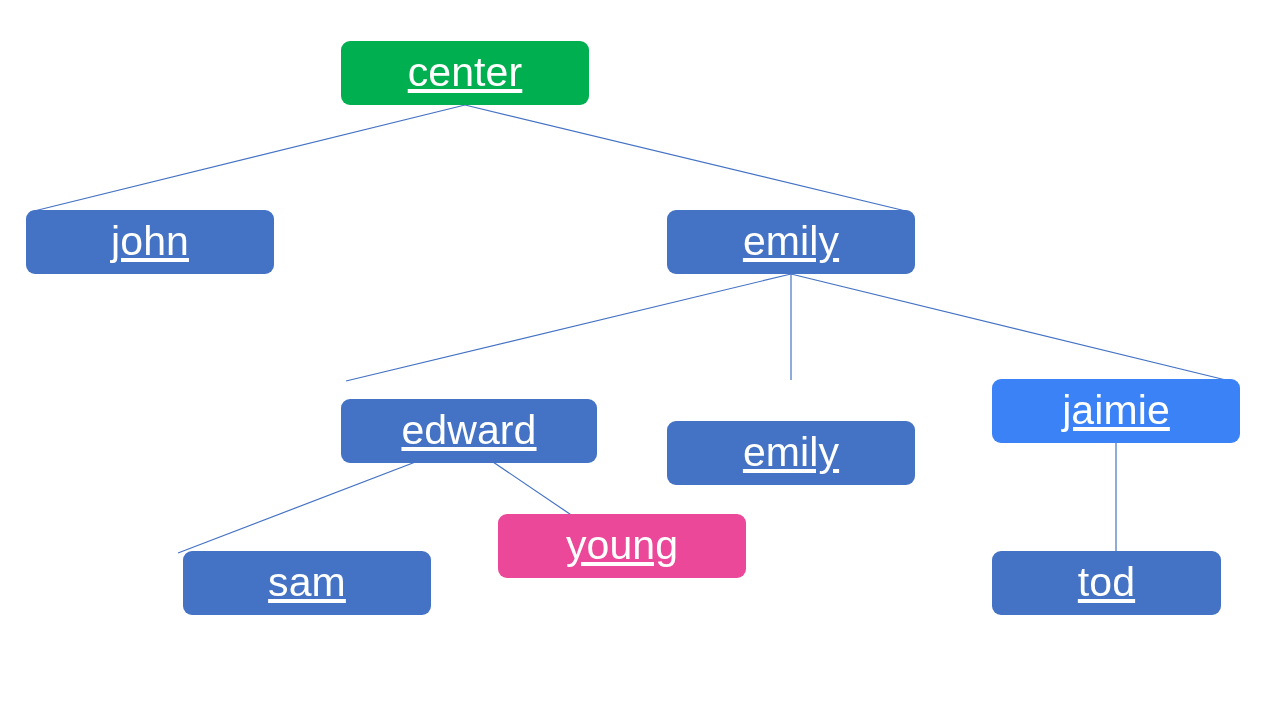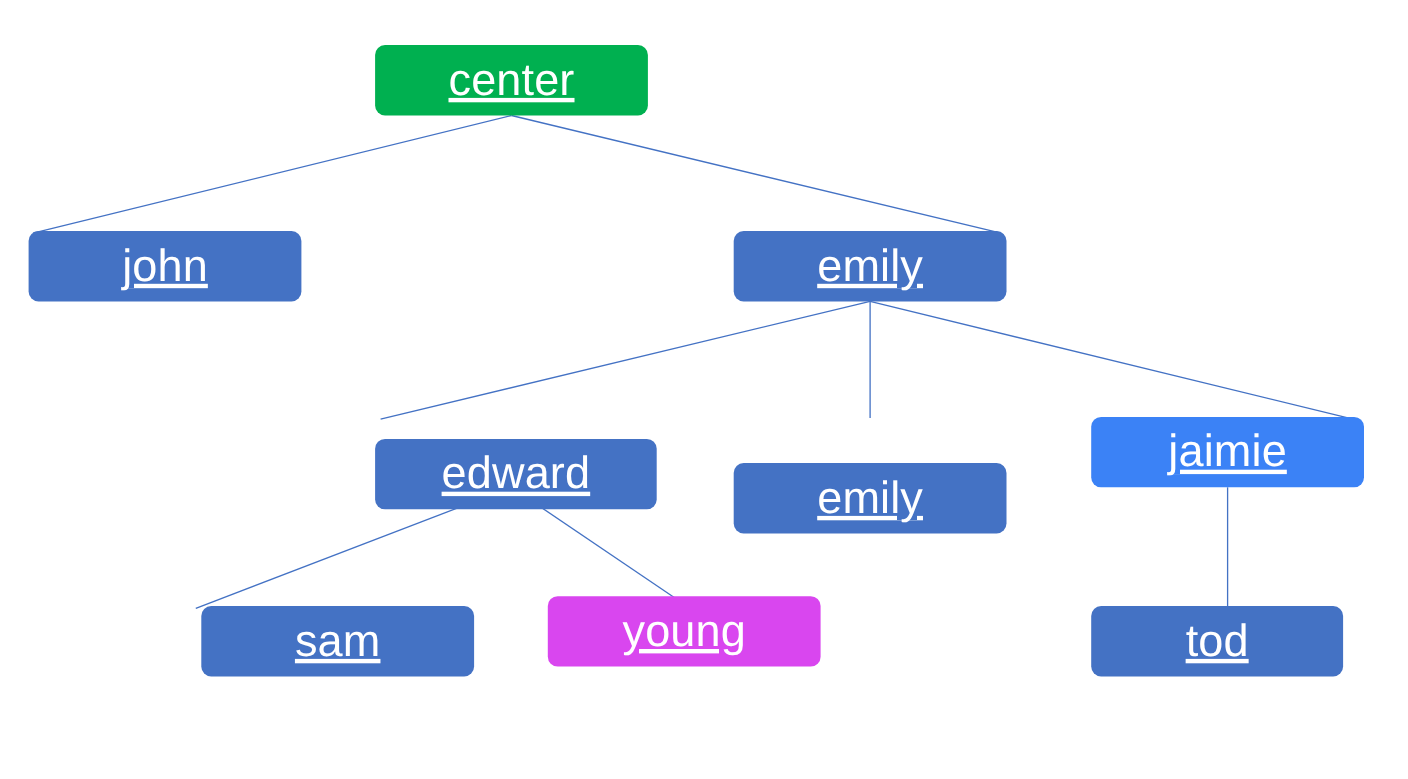--- a/index.html
+++ b/index.html
@@ -76,20 +76,20 @@
       </div>
       <div class="node" style="left: 667px; top: 380px; width: 248px; height: 64px; background: rgb(68, 114, 196); color: rgb(255, 255, 255); margin-top: 41px;">
         <span class="node-label">emily</span>
       </div>
       <div class="node" style="left: 992px; top: 379px; width: 248px; height: 64px; background: #3b82f6; color: rgb(255, 255, 255);">
         <span class="node-label">jaimie</span>
       </div>
       <div class="node" style="left: 183px; top: 551px; width: 248px; height: 64px; background: rgb(68, 114, 196); color: rgb(255, 255, 255);">
         <span class="node-label">sam</span>
       </div>
-      <div class="node" style="left: 498px; top: 542px; width: 248px; height: 64px; background: #d946ef; color: rgb(255, 255, 255);">
+      <div class="node" style="left: 498px; top: 514px; width: 248px; height: 64px; background: #ec4899; color: rgb(255, 255, 255);">
         <span class="node-label">young</span>
       </div>
       <div class="node" style="left: 992px; top: 551px; width: 229px; height: 64px; background: rgb(68, 114, 196); color: rgb(255, 255, 255);">
         <span class="node-label">tod</span>
       </div>
     </div>
 </div>
 
 </body></html>

